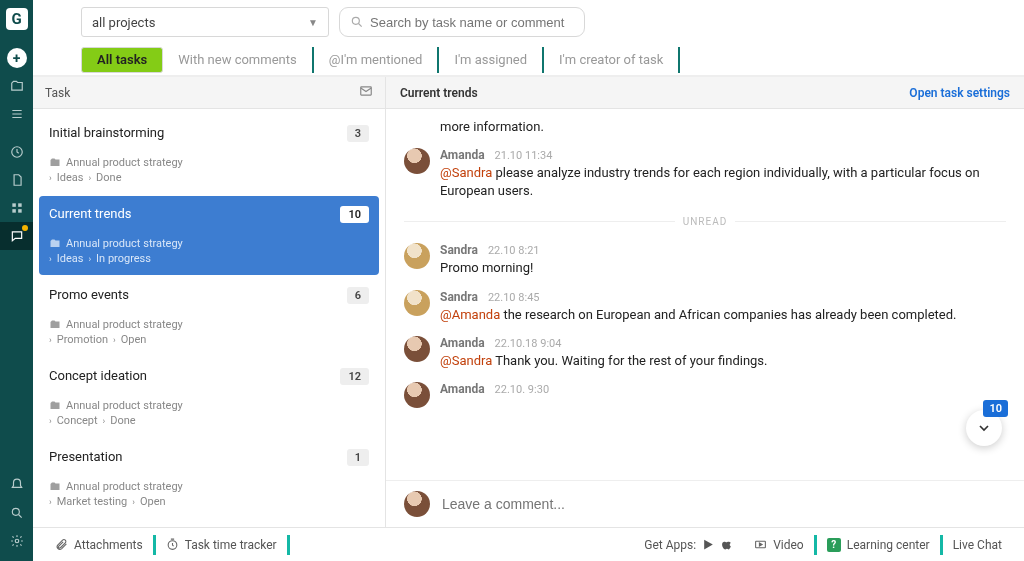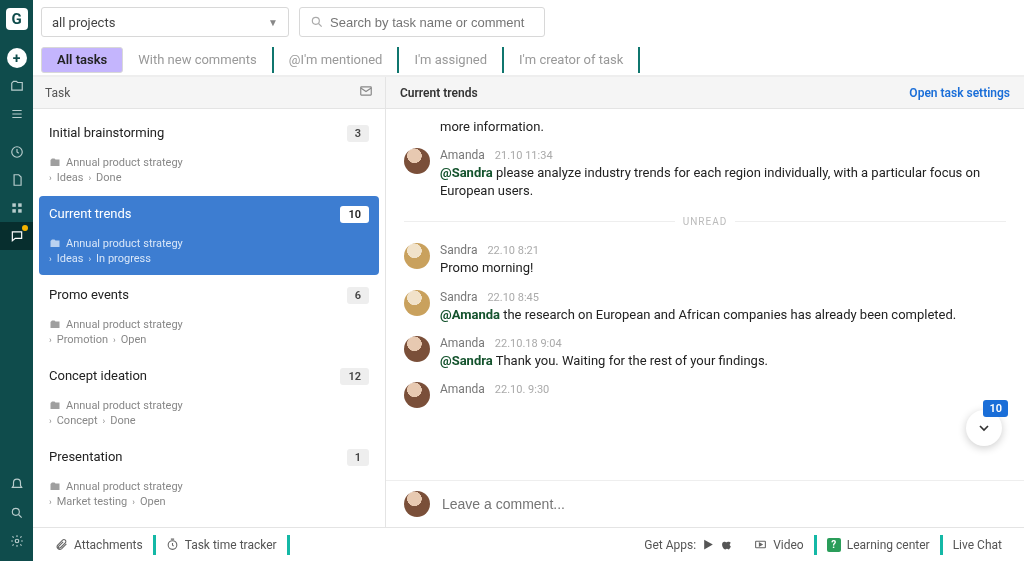--- a/index.html
+++ b/index.html
@@ -11,29 +11,29 @@
 .sidebar .nav-item { width:33px; height:28px; display:flex; align-items:center; justify-content:center; font-size:14px; color:#b8cccc; cursor:pointer; position:relative;}
 .sidebar .nav-item.active { background:#072e2e; color:#fff;}
 .sidebar .dot { position:absolute; top:3px; right:5px; width:6px; height:6px; background:#f5b400; border-radius:50%;}
 .sidebar .spacer {flex:1;}
 .sidebar .plus-circle { width:20px; height:20px; border-radius:50%; background:#fff; color:#0f4c4c; display:flex; align-items:center; justify-content:center; font-weight:bold; font-size:14px;}
 
 .main { flex:1; display:flex; flex-direction:column; min-width:0;}
 .header { display:flex; align-items:center; height:42px; padding:0 14px; border-bottom:1px solid #eee;}
 .header .icon { font-size:18px; color:#444; margin-right:10px;}
 .header h1 { font-size:15px; font-weight:600;}
-.toolbar { display:flex; align-items:center; height:44px; padding:0 8px; gap:10px;}
+.toolbar { display:flex; align-items:center; height:44px; padding:0 8px; gap:10px;margin-left:40px;}
 .select { width:248px; height:30px; border:1px solid #d8d8d8; border-radius:3px; background:#fff; display:flex; align-items:center; padding:0 10px; color:#444; justify-content:space-between; cursor:pointer;}
 .select .chev { font-size:10px; color:#888;}
-.search { width:246px; height:30px; border:1px solid #d8d8d8; border-radius:3px; display:flex; align-items:center; padding:0 10px; color:#aaa;}
+.search { width:246px; height:30px; border:1px solid #d8d8d8; border-radius:9px; display:flex; align-items:center; padding:0 10px; color:#aaa;}
 .search svg { margin-right:6px;}
 .search input { border:none; outline:none; font-size:13px; flex:1;}
 .tabs { display:flex; height:32px; align-items:center; padding-left:8px; border-bottom:1px solid #eee;}
 .tabs .tab { padding:0 15px; height:26px; display:flex; align-items:center; color:#999; font-size:13px; cursor:pointer; border-right:2px solid #0f766e;}
-.tabs .tab.active { background:#c4b5fd; color:#222; font-weight:600; border:1px solid #d8d8d8; border-radius:3px; border-right:1px solid #d8d8d8;}
+.tabs .tab.active { background:#84cc16; color:#222; font-weight:600; border:1px solid #d8d8d8; border-radius:3px; border-right:1px solid #d8d8d8;margin-left:40px;}
 
 .cols { flex:1; display:flex; min-height:0; border-top:1px solid #eee;}
 .tasks-col { width:353px; border-right:1px solid #e4e4e4; display:flex; flex-direction:column; min-height:0;}
 .tasks-head { height:32px; background:#f5f5f5; display:flex; align-items:center; justify-content:space-between; padding:0 12px; font-size:12px; color:#555; border-bottom:1px solid #e4e4e4;}
 .task-list { flex:1; overflow:auto; padding:6px;}
 .task-card { padding:10px 10px 10px 10px; border-radius:4px; cursor:pointer; position:relative; margin-bottom:2px;}
 .task-card.selected { background:#3d7dd1; color:#fff;}
 .task-card.selected .crumbs, .task-card.selected .crumbs svg { color:#d8e6f8;}
 .task-title { font-size:13px; font-weight:400; margin-bottom:6px;}
 .crumbs { font-size:11px; color:#888; display:flex; align-items:center; gap:5px; flex-wrap:wrap;margin-top:16px;}
@@ -45,24 +45,24 @@
 .detail-head { height:32px; background:#f5f5f5; border-bottom:1px solid #e4e4e4; display:flex; align-items:center; justify-content:space-between; padding:0 14px;}
 .detail-head .title { font-size:12px; font-weight:600; color:#333;}
 .detail-head .link { font-size:12px; font-weight:600; color:#1a6ed8; cursor:pointer;}
 .thread { flex:1; overflow:auto; padding:10px 18px 10px 18px;}
 .msg { display:flex; gap:10px; padding:6px 0;}
 .avatar { width:26px; height:26px; border-radius:50%; background:#c0a080; flex-shrink:0; background-size:cover;}
 .avatar.a1 { background: radial-gradient(circle at 40% 30%, #e7c9b1 30%, #7a4f39 31%);}
 .avatar.a2 { background: radial-gradient(circle at 40% 30%, #f1e2c9 30%, #c9a15d 31%);}
 .msg-body { flex:1;}
 .meta { display:flex; gap:10px; align-items:baseline;}
-.author { font-size:12px; color:#777; font-weight:400;text-align:center;}
+.author { font-size:12px; color:#777; font-weight:700;text-align:center;}
 .time { font-size:11px; color:#aaa;}
 .text { font-size:13px; color:#222; margin-top:2px; line-height:1.4;}
-.mention { color:#14532d; font-weight:700;}
+.mention { color:#c2410c; font-weight:400;}
 .unread-div { display:flex; align-items:center; margin:10px 0; gap:8px;}
 .unread-div::before, .unread-div::after { content:""; flex:1; height:1px; background:#eee;}
 .unread-div span { font-size:10px; color:#bbb; letter-spacing:1px;}
 .snippet { margin-left:36px; font-size:13px; color:#222; padding-bottom:8px;}
 
 .comment-row { display:flex; align-items:center; padding:10px 18px; border-top:1px solid #eee; gap:12px;}
 .comment-row input { flex:1; border:none; outline:none; font-size:14px; color:#333;}
 
 .footer { height:34px; border-top:1px solid #e4e4e4; display:flex; align-items:center; font-size:12px; color:#555; padding:0 12px;}
 .footer .fitem { display:flex; align-items:center; gap:6px; padding:0 10px; border-right:3px solid #14b8a6; height:20px;}

